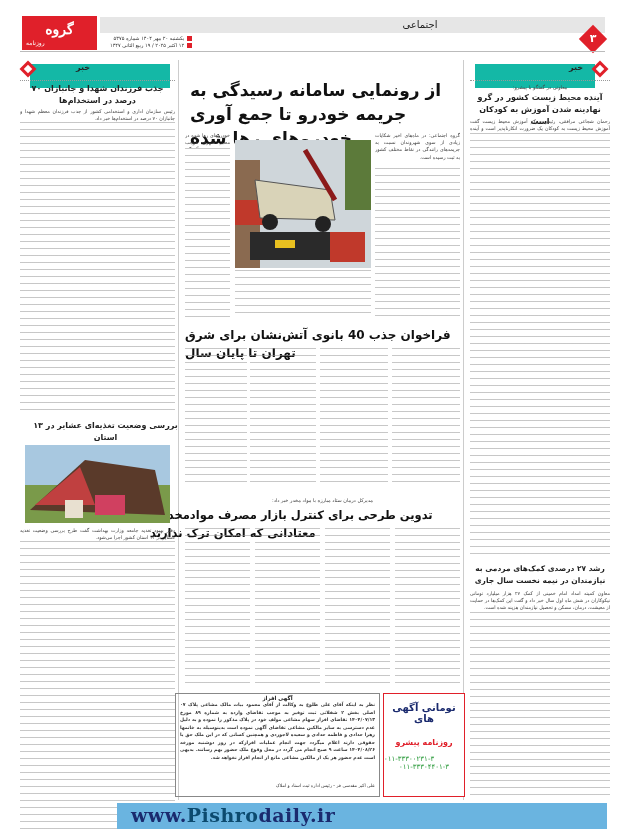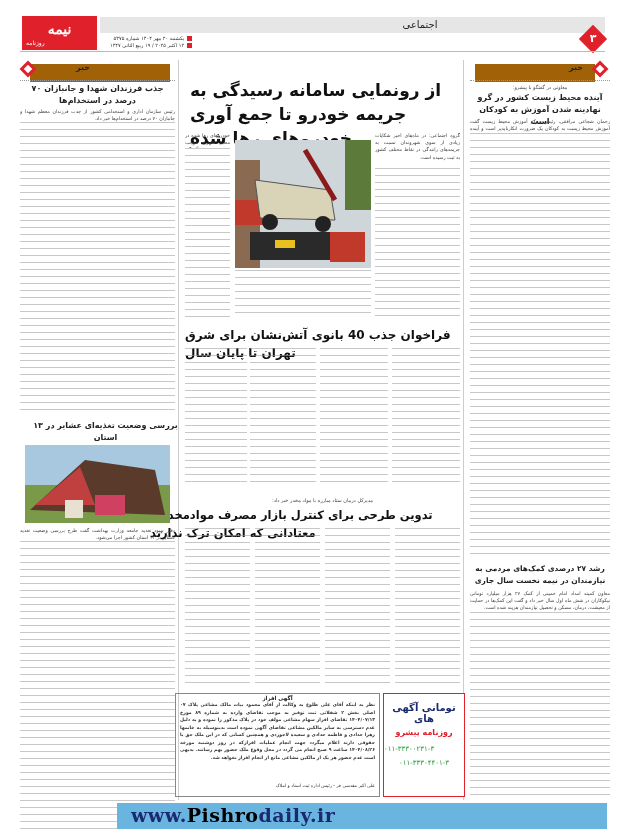--- a/index.html
+++ b/index.html
@@ -9,45 +9,45 @@
 .logo{position:absolute;top:16px;left:22px;width:75px;height:34px;background:#e0202a;color:#fff;text-align:center}
 .logo .big{font-size:14px;font-weight:bold;line-height:18px;display:block;margin-top:4px;font-family:"DejaVu Serif",serif}
 .logo .small{font-size:6px;position:absolute;left:4px;bottom:4px}
 .dateline{position:absolute;top:35px;left:110px;font-size:5px;line-height:7px;color:#333}
 .dateline div{display:flex;align-items:center;gap:3px}
 .dateline .sq{width:5px;height:5px;background:#e0202a;display:inline-block}
 .pgnum{position:absolute;top:29px;left:583px;width:20px;height:20px;background:#e0202a;transform:rotate(45deg)}
 .pgnum-t{position:absolute;top:30px;left:583px;width:20px;text-align:center;color:#fff;font-weight:bold;font-size:11px;line-height:18px}
 .rule-top{position:absolute;top:51px;left:20px;width:585px;height:1px;background:#bbb}
 .col-sep{position:absolute;width:1px;background:#ccc}
-.box-hdr{position:absolute;height:18px;background:#a16207}
+.box-hdr{position:absolute;height:24px;background:#14b8a6}
 .box-hdr span{font-size:8px;font-weight:bold;position:absolute;right:12px;top:-1px}
 .diamond{position:absolute;width:12px;height:12px;background:#e0202a;transform:rotate(45deg)}
 .diamond::after{content:"";position:absolute;left:3px;top:3px;width:6px;height:6px;background:#fff}
 .dots{position:absolute;height:0;border-top:1px dotted #999}
 .kicker{position:absolute;font-size:5px;text-align:center;color:#444}
 .h-small{position:absolute;font-size:8px;text-align:center;line-height:12px;font-weight:bold}
 .body-text{position:absolute;font-size:4.8px;line-height:7.2px;text-align:justify;color:#444;overflow:hidden}
 .filler{background:repeating-linear-gradient(to bottom,#9a9a9a 0 1.4px,transparent 1.4px 7px);opacity:.55}
 .headline{position:absolute;font-weight:bold;text-align:left;color:#111}
 .photo{position:absolute;overflow:hidden}
 .ad-box{position:absolute;border:1.5px solid #e0202a;background:#fff}
 .legal{position:absolute;border:1px solid #888}
 .banner{position:absolute;top:803px;left:117px;width:490px;height:26px;background:#6ab4e0}
 .banner .url{position:absolute;left:14px;top:1px;font-family:"DejaVu Serif",serif;font-size:19px;font-weight:bold;color:#1a2a6e;direction:ltr;letter-spacing:.5px}
-.banner .url .red{color:#000000}
+.banner .url .red{color:#0c4a6e}
 .banner .fa{position:absolute;right:10px;top:2px;font-size:16px;font-weight:bold;color:#f5e100;text-shadow:0 0 2px #333}
 </style>
 </head>
 <body>
 
 <div class="hdr-bar"></div>
 <div class="sec-title">اجتماعی</div>
 <div class="logo">
-  <span class="big">نیمه</span>
+  <span class="big">گروه</span>
   <span class="small">روزنامه</span>
 </div>
 <div class="dateline">
   <div>
       <span class="sq"></span>
       <span>یکشنبه ۲۰ مهر ۱۴۰۴ شماره ۵۳۷۵</span>
     </div>
   <div>
       <span class="sq"></span>
       <span>۱۲ اکتبر ۲۰۲۵ / ۱۹ ربیع الثانی ۱۴۴۷</span>
@@ -131,20 +131,20 @@
 <div class="body-text filler" style="left:20px;top:541px;width:155px;height:290px"></div>
 
 <div class="legal" style="left:175px;top:693px;width:205px;height:104px">
   <div style="font-size:5.5px;font-weight:bold;text-align:center;margin-top:1px">آگهی افراز</div>
   <div style="font-size:4.6px;line-height:7.5px;text-align:justify;padding:0 4px;font-weight:bold;color:#333;height:82px;overflow:hidden">نظر به اینکه آقای علی طلوع به وکالت از آقای محمود بیات مالک مشاعی پلاک ۰۷ اصلی بخش ۲ شفلاتی ثبت توفیر به موجب تقاضای وارده به شماره ۸۹ مورخ ۱۴۰۴/۰۷/۱۳ تقاضای افراز سهام مشاعی مولف خود در پلاک مذکور را نموده و به دلیل عدم دسترسی به سایر مالکین مشاعی تقاضای آگهی نموده است بدینوسیله به خانمها زهرا حدادی و فاطمه حدادی و سعیده لاجوردی و همچنین کسانی که در این ملک حق یا حقوقی دارند اعلام میگردد جهت انجام عملیات افرازکه در روز دوشنبه مورخه ۱۴۰۴/۰۸/۲۶ ساعت ۹ صبح انجام می گردد در محل وقوع ملک حضور بهم رسانند. بدیهی است عدم حضور هر یک از مالکین مشاعی مانع از انجام افراز نخواهد شد.</div>
   <div style="font-size:4.5px;padding:0 4px;color:#333">علی اکبر مقدسی فر - رئیس اداره ثبت اسناد و املاک</div>
 </div>
 
 <div class="ad-box" style="left:383px;top:693px;width:82px;height:104px">
   <div style="font-size:10px;font-weight:bold;color:#1a2a6e;text-align:center;margin-top:8px">تومانی آگهی های</div>
-  <div style="font-size:8px;font-weight:bold;color:#e0202a;text-align:center;margin-top:4px">روزنامه پیشرو</div>
+  <div style="font-size:8px;font-weight:bold;color:#e0202a;text-align:center;margin-top:14px">روزنامه پیشرو</div>
   <div style="font-size:7px;color:#2a9a3a;margin-top:8px;direction:ltr">۰۱۱-۳۳۳۰۰۲۳۱-۳</div>
-  <div style="font-size:7px;color:#2a9a3a;text-align:center;margin-top:6px;direction:ltr">۰۱۱-۳۳۳۰۴۴۰۱-۳</div>
+  <div style="font-size:7px;color:#2a9a3a;text-align:center;direction:ltr">۰۱۱-۳۳۳۰۴۴۰۱-۳</div>
 </div>
 
 <div class="banner">
   <div class="url"><span>www.</span><span class="red">Pishro</span><span>daily.ir</span></div>
 </div>
 
 </body></html>

